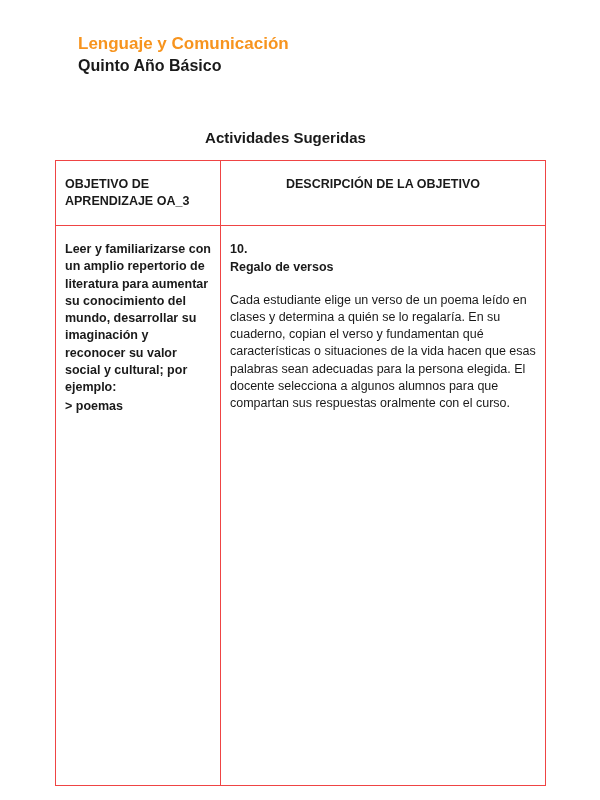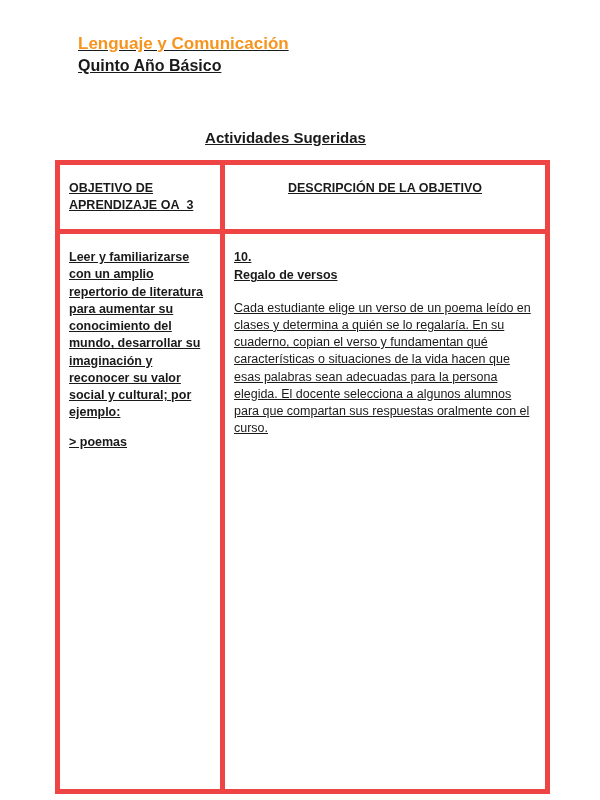--- a/index.html
+++ b/index.html
@@ -6,21 +6,21 @@
   * { margin: 0; padding: 0; box-sizing: border-box; }
   html, body { background: #ffffff; }
   body {
     width: 600px;
     height: 800px;
     font-family: "Liberation Sans", sans-serif;
     color: var(--ink);
     position: relative;
     overflow: hidden;
   }
-  .page { width: 548px; height: 800px; padding-top: 33px; text-decoration: underline; }
+  .page { width: 548px; height: 800px; padding-top: 33px; }
 
   
   .doc-header {
     margin: 0 80px 0 78px;
     display: flex;
     justify-content: space-between;
     align-items: flex-start;
   }
   .doc-header .col-left, .doc-header .col-right {
     display: flex; flex-direction: column;
@@ -49,34 +49,34 @@
   }
 
   
   .activities-table {
     border-collapse: collapse;
     table-layout: fixed;
     width: 490px;
     margin: 14px 0 0 55px;
   }
   .activities-table th, .activities-table td {
-    border: 5px solid #ef4444;
+    border: 1px solid #ef4444;
     vertical-align: top;
     text-align: left;
     padding: 15px 9px;
     font-size: 12.5px;
     line-height: 1.38;
   }
   .col-objective { width: 165px; }
   .col-description { width: 325px; }
   th.cell-obj-header { font-weight: bold; font-size: 12.5px; }
   th.cell-desc-header { font-weight: bold; text-align: center; font-size: 12.5px; }
   td.cell-body { height: 560px; }
   .objective-text { font-weight: bold; }
-  .objective-example { font-weight: bold; margin-top: 12px; }
+  .objective-example { font-weight: bold; margin-top: 2px; }
   .activity-number { font-weight: bold; }
   .activity-title { font-weight: bold; margin-top: 1px; }
   .activity-desc { margin-top: 15px; }
 </style>
 </head>
 <body>
 
 <div class="page">
 
   <div class="doc-header">

